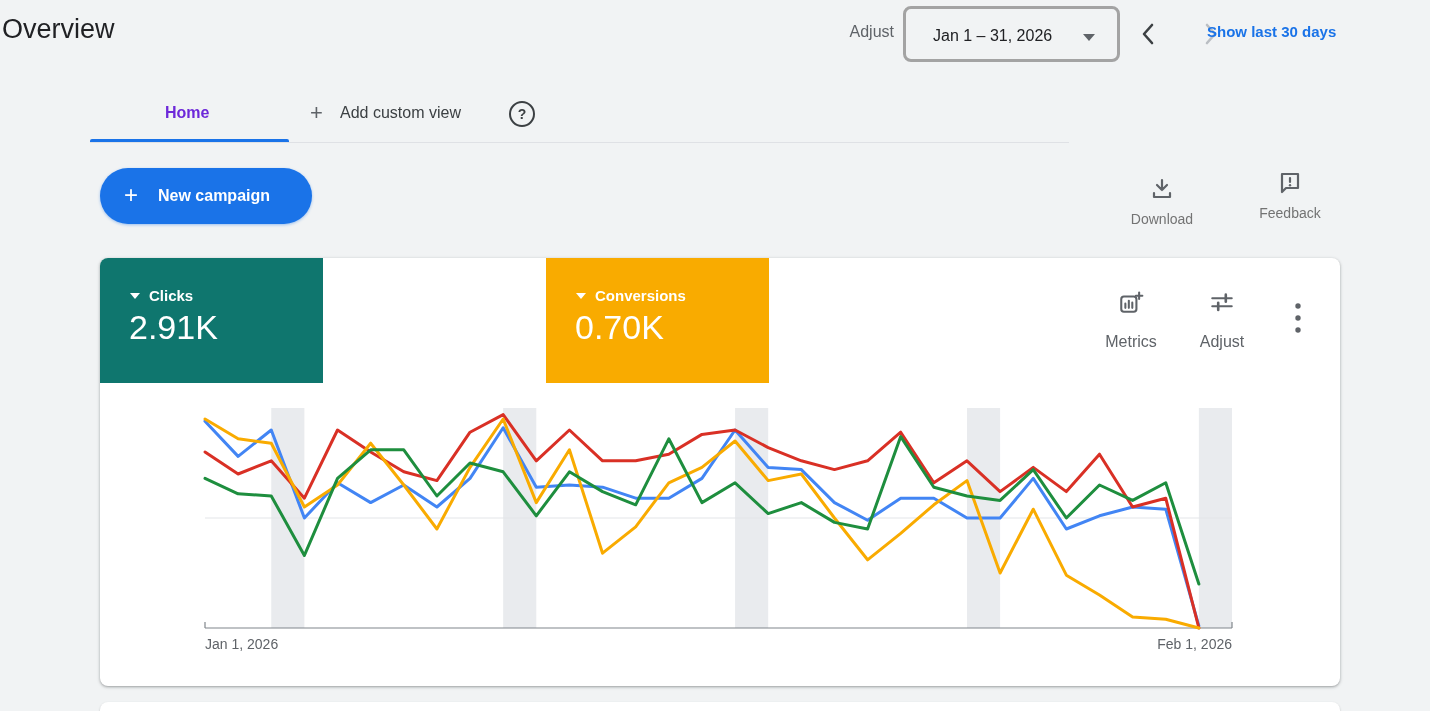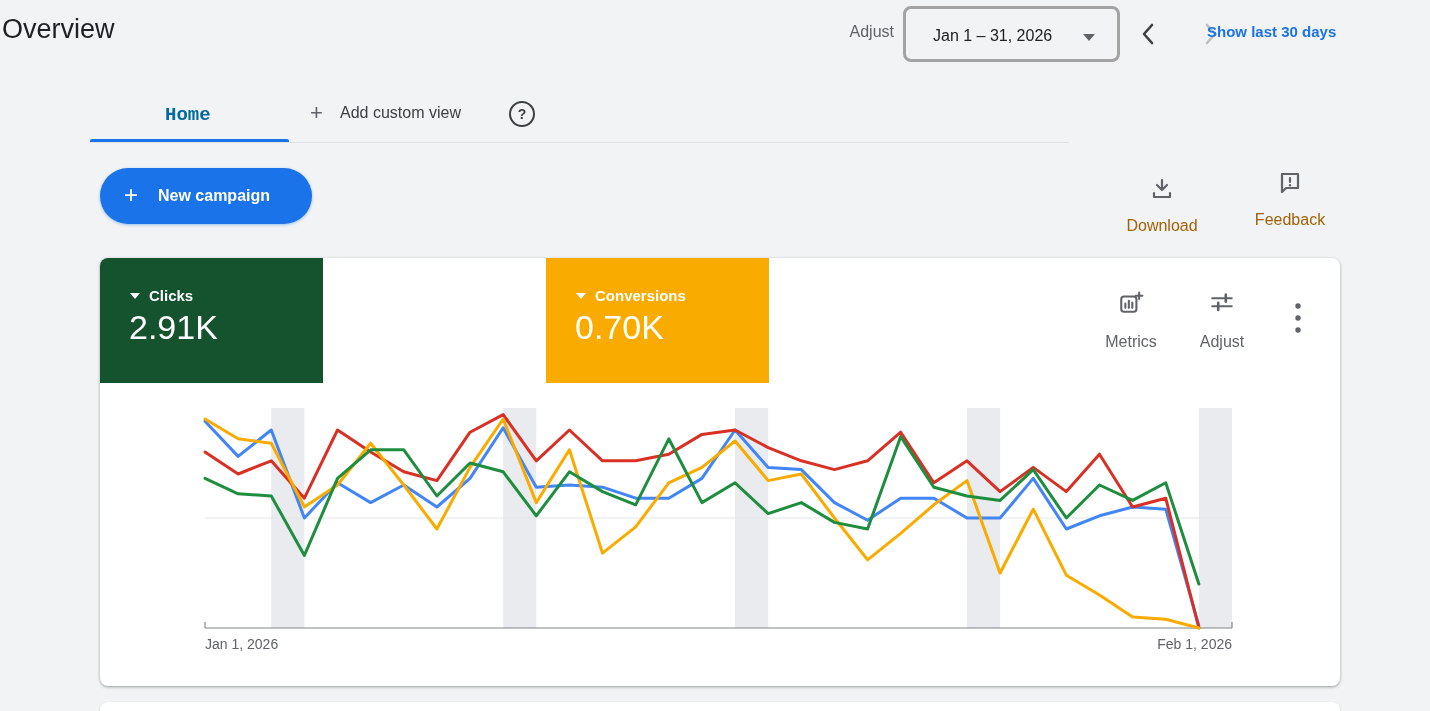--- a/index.html
+++ b/index.html
@@ -13,33 +13,33 @@
   .date-box { left:903px; top:6px; width:217px; height:56px; border:3px solid #a3a3a3; border-radius:8px; cursor:pointer; }
   .date-text { left:27px; top:18px; font-size:16px; color:#202124; position:absolute; }
   .caret-down { position:absolute; width:0; height:0; border-left:6px solid transparent; border-right:6px solid transparent; border-top:7px solid #5f6368; }
   .date-caret { right:22px; top:25px; }
   .chev-btn { width:32px; height:32px; top:18px; cursor:pointer; }
   .chev-left { left:1133px; }
   .chev-right { left:1194px; cursor:default; }
   .show-last { left:1207px; top:23px; font-size:15px; font-weight:700; color:#1a73e8; cursor:pointer; text-decoration:none; }
 
   
-  .tab-home { left:165px; top:104px; font-size:19px; font-weight:700; color:#0369a1; cursor:pointer;font-family:Liberation Mono, monospace; }
+  .tab-home { left:165px; top:104px; font-size:16px; font-weight:700; color:#6d28d9; cursor:pointer; }
   .tab-underline { left:90px; top:139px; width:199px; height:3px; background:#1a73e8; border-radius:2px 2px 0 0; }
   .tabs-divider { left:90px; top:142px; width:979px; height:1px; background:#dfe1e5; }
   .add-view-plus { left:310px; top:100px; font-size:22px; font-weight:400; color:#5f6368; }
   .add-view-label { left:340px; top:104px; font-size:16px; color:#3c4043; cursor:pointer; }
   .help-btn { left:509px; top:101px; width:26px; height:26px; border:2px solid #3c4043; border-radius:50%; text-align:center; line-height:22px; font-size:14px; font-weight:700; color:#3c4043; cursor:pointer; }
 
   
   .new-campaign { left:100px; top:168px; width:212px; height:56px; border:none; border-radius:28px; background:#1a73e8; color:#fff; cursor:pointer; box-shadow:0 1px 3px rgba(26,115,232,.4); text-align:left; }
   .new-campaign .plus { position:absolute; left:24px; top:13px; font-size:24px; font-weight:400; color:#fff; }
   .new-campaign .lbl { position:absolute; left:58px; top:19px; font-size:16px; font-weight:700; color:#fff; font-family:"Liberation Sans", sans-serif; }
   .icon-group { text-align:center; color:#5f6368; cursor:pointer; }
-  .icon-group .glabel { font-size:16px; color:#a16207; margin-top:16px; }
+  .icon-group .glabel { font-size:14px; color:#737373; margin-top:10px; }
   .dl-group { left:1122px; top:177px; width:80px; }
   .fb-group { left:1250px; top:171px; width:80px; }
 
   
   .main-card { left:100px; top:258px; width:1240px; height:428px; background:#fff; border-radius:8px; box-shadow:0 1px 2px rgba(60,64,67,.3),0 1px 3px 1px rgba(60,64,67,.15); }
   .scorecard { position:absolute; top:0; width:223px; height:125px; color:#fff; cursor:pointer; }
   .scorecard.first { border-top-left-radius:8px; }
   .sc-labelrow { position:absolute; left:30px; top:29px; display:flex; align-items:center; gap:9px; }
   .sc-caret { width:0; height:0; border-left:5px solid transparent; border-right:5px solid transparent; border-top:6px solid #fff; }
   .sc-label { font-size:15px; font-weight:700; color:#fff; }
@@ -105,21 +105,21 @@
   <svg width="24" height="24" viewBox="0 0 24 24" style="margin:0 auto;">
     <path d="M4 3 h16 v14 h-12 l-4 4 z" fill="none" stroke="#5f6368" stroke-width="2.2" stroke-linejoin="round"></path>
     <line x1="12" y1="7" x2="12" y2="11" stroke="#5f6368" stroke-width="2.2" stroke-linecap="round"></line>
     <circle cx="12" cy="14.2" r="1.2" fill="#5f6368"></circle>
   </svg>
   <div class="glabel">Feedback</div>
 </div>
 
 <div class="abs main-card">
 
-  <div class="scorecard first" style="left: 0px; background: #14532d;">
+  <div class="scorecard first" style="left: 0px; background: #0f766e;">
     <div class="sc-labelrow">
       <span class="sc-caret"></span>
       <span class="sc-label">Clicks</span>
     </div>
     <div class="sc-value">2.91K</div>
   </div>
 
 
   <div class="scorecard" style="left: 446px; background: rgb(249, 171, 0);">
     <div class="sc-labelrow">

